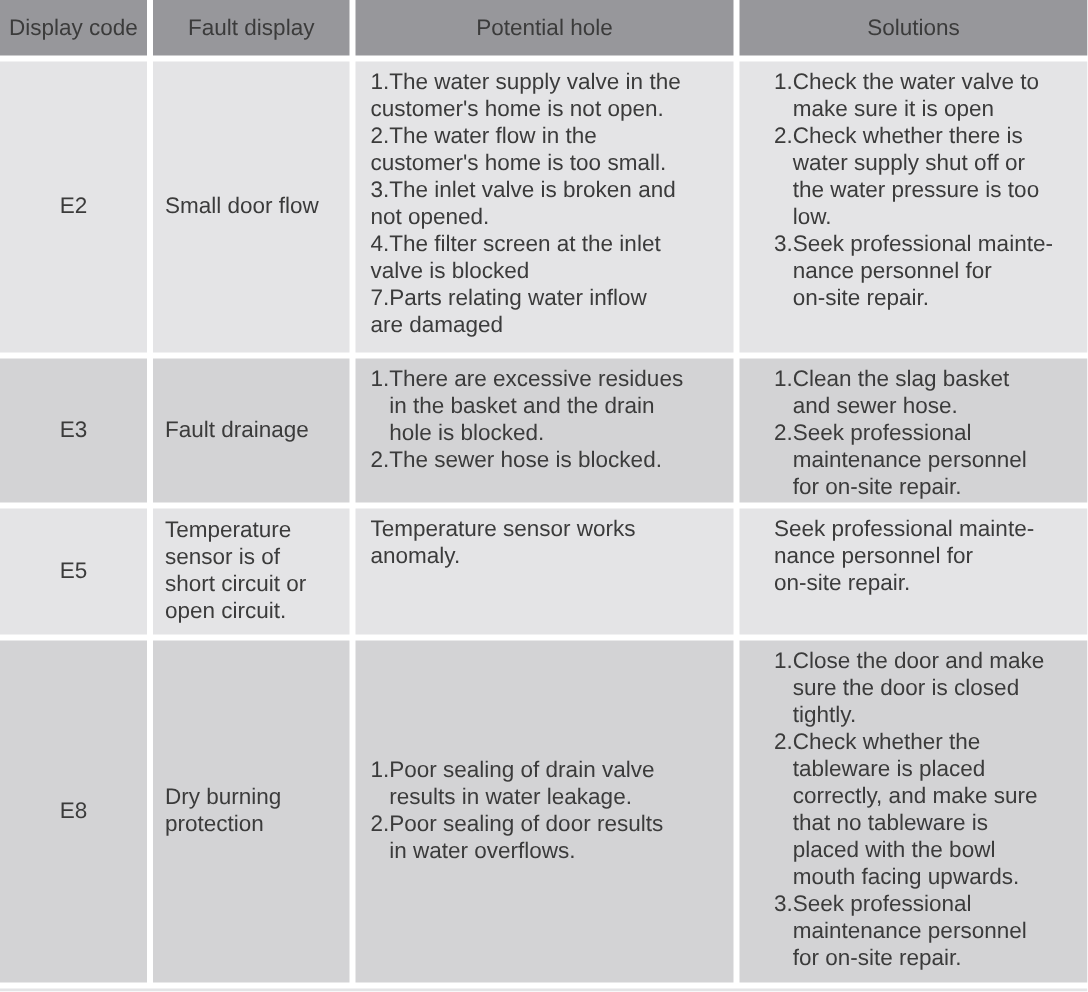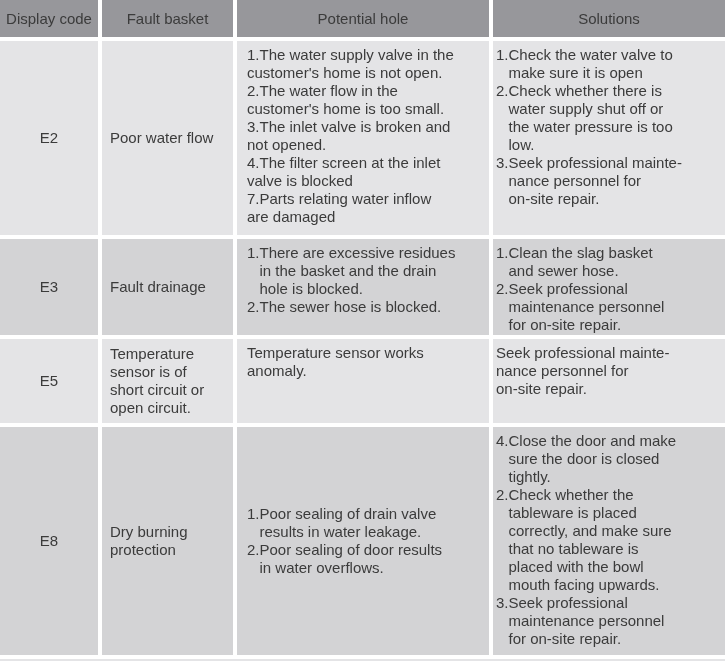--- a/index.html
+++ b/index.html
@@ -52,49 +52,49 @@
     display: flex;
     align-items: center;
     padding-left: 8px;
     padding-right: 4px;
     white-space: pre-wrap;
   }
   .pre { white-space: pre-wrap; }
   .cause, .sol {
     padding: 5px 4px 0 10px;
   }
-  .sol { padding-left: 3px; }
+  .sol { padding-left: 23px; }
   .vcenter {
     display: flex;
     align-items: center;
     padding-top: 0;
     padding-bottom: 0;
   }
   .bottom-strip {
     width: 725px;
     height: 2px;
     margin-top: 4px;
     background: var(--row-light);
   }
 </style>
 </head>
 <body>
 
 <div class="fault-table">
 
   <div class="row">
     <div class="cell th">Display code</div>
-    <div class="cell th">Fault basket</div>
+    <div class="cell th">Fault display</div>
     <div class="cell th">Potential hole</div>
     <div class="cell th">Solutions</div>
   </div>
 
   <div class="row">
     <div class="cell td light code">E2</div>
-    <div class="cell td light fault">Poor water flow</div>
+    <div class="cell td light fault">Small door flow</div>
     <div class="cell td light cause pre">1.The water supply valve in the
 customer's home is not open.
 2.The water flow in the
 customer's home is too small.
 3.The inlet valve is broken and
 not opened.
 4.The filter screen at the inlet
 valve is blocked
 7.Parts relating water inflow
 are damaged</div>
@@ -137,21 +137,21 @@
   </div>
 
   <div class="row">
     <div class="cell td dark code">E8</div>
     <div class="cell td dark fault">Dry burning
 protection</div>
     <div class="cell td dark cause pre vcenter">1.Poor sealing of drain valve
    results in water leakage.
 2.Poor sealing of door results
    in water overflows.</div>
-    <div class="cell td dark sol pre">4.Close the door and make
+    <div class="cell td dark sol pre">1.Close the door and make
    sure the door is closed
    tightly.
 2.Check whether the
    tableware is placed
    correctly, and make sure
    that no tableware is
    placed with the bowl
    mouth facing upwards.
 3.Seek professional
    maintenance personnel

